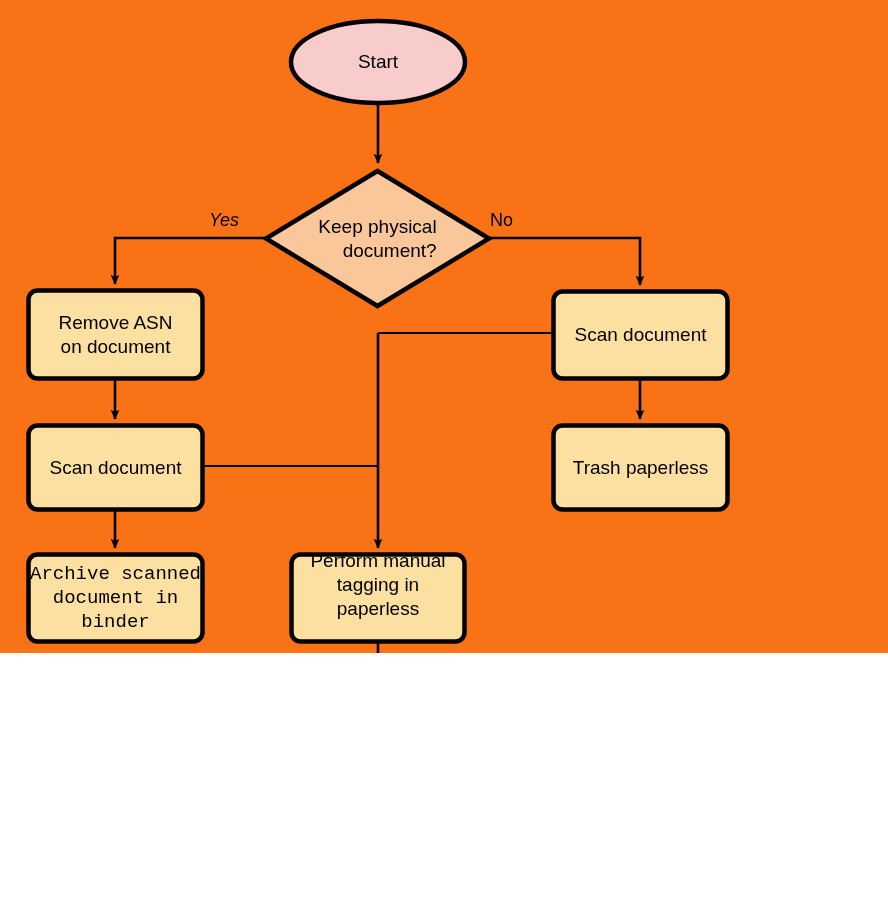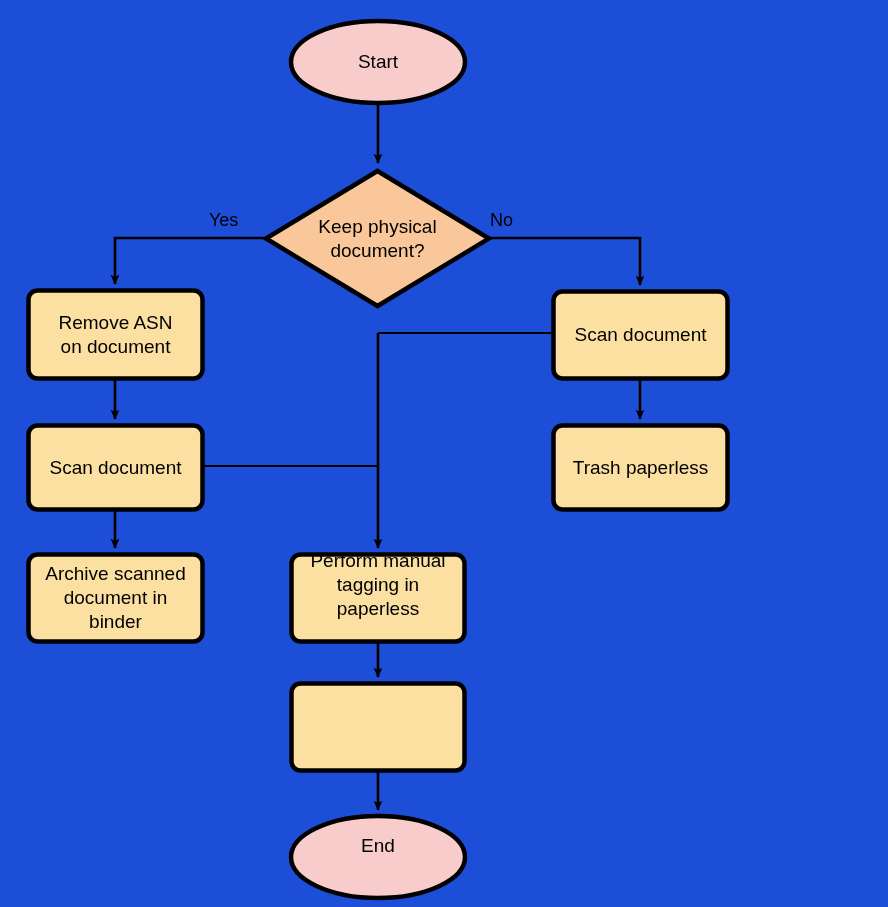--- a/index.html
+++ b/index.html
@@ -6,22 +6,22 @@
     margin: 0;
     padding: 0;
     background: #ffffff;
   }
   body {
     font-family: "Liberation Sans", sans-serif;
   }
   #flow-root {
     position: relative;
     width: 888px;
-    height: 907px;
-    background: #1d4ed8;
+    height: 653px;
+    background: #f97316;
     overflow: hidden;
   }
   #flow-svg {
     position: absolute;
     left: 0;
     top: 0;
     width: 888px;
     height: 907px;
   }
   .node-label {
@@ -110,41 +110,41 @@
 
     <rect x="291.5" y="554.5" width="173" height="87" rx="9" ry="9" fill="#FCE0A2" stroke="#000000" stroke-width="4.5"></rect>
 
     <rect x="291.5" y="683.5" width="173" height="87" rx="9" ry="9" fill="#FCE0A2" stroke="#000000" stroke-width="4.5"></rect>
 
     <ellipse cx="378" cy="857" rx="87" ry="41" fill="#F9CCCC" stroke="#000000" stroke-width="4.5"></ellipse>
   </svg>
 
   <div class="node-label" style="left:290px; top:20px; width:176px; height:84px;">Start</div>
 
-  <div class="node-label" style="left:265px; top:170px; width:225px; height:137px;">Keep physical
+  <div class="node-label" style="left:265px; top:170px; width:225px; height:137px;text-align:right;">Keep physical
 document?</div>
 
   <div class="node-label" style="left:27px; top:289px; width:177px; height:91px;">Remove ASN
 on document</div>
 
   <div class="node-label" style="left:27px; top:424px; width:177px; height:87px;">Scan document</div>
 
-  <div class="node-label" style="left:27px; top:553px; width:177px; height:90px;">Archive scanned
+  <div class="node-label" style="left:27px; top:553px; width:177px; height:90px;font-family:Liberation Mono, monospace;">Archive scanned
 document in
 binder</div>
 
   <div class="node-label" style="left:552px; top:290px; width:177px; height:90px;">Scan document</div>
 
   <div class="node-label" style="left:552px; top:424px; width:177px; height:87px;">Trash paperless</div>
 
   <div class="node-label" style="left:290px; top:540px; width:176px; height:90px;text-align:center;">Perform manual
 tagging in
 paperless</div>
 
 
   <div class="node-label" style="left:290px; top:804px; width:176px; height:84px;">End</div>
 
-  <div class="edge-label" style="left:209px; top:210px;">Yes</div>
+  <div class="edge-label" style="left:209px; top:210px;font-style:italic;">Yes</div>
 
   <div class="edge-label" style="left:490px; top:210px;">No</div>
 
 
 </div>
 
 </body></html>

